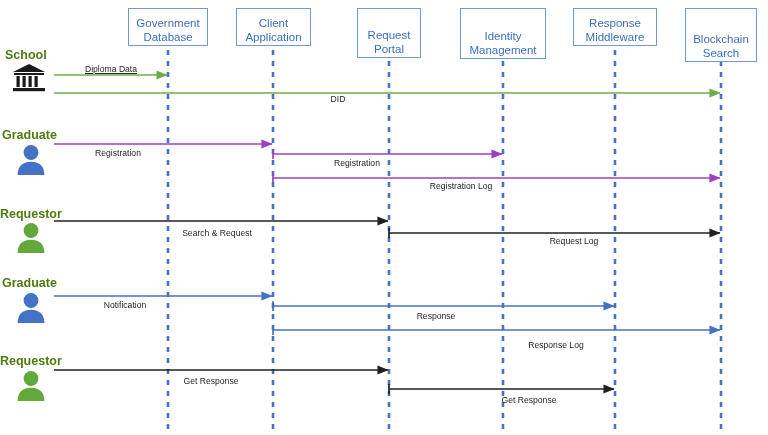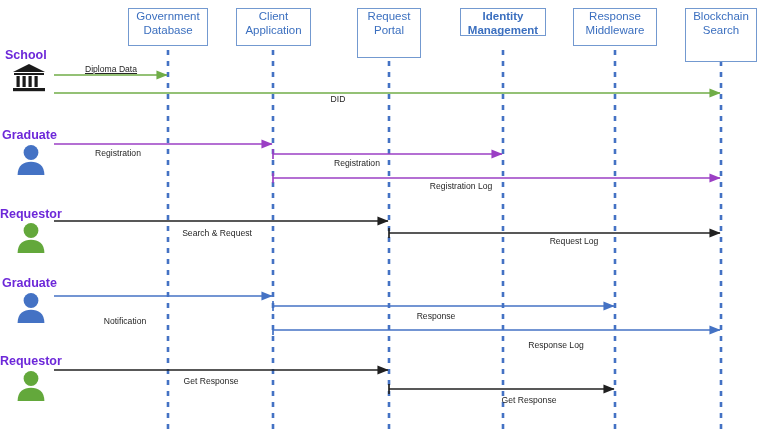--- a/index.html
+++ b/index.html
@@ -28,31 +28,31 @@
   }
   .lifeline-box {
     position: absolute;
     border: 1px solid #7399D0;
     background: #ffffff;
     color: #3B6FBF;
     font-size: 11.5px;
     line-height: 13.5px;
     text-align: center;
     display: flex;
-    align-items: flex-start;
+    align-items: flex-end;
     justify-content: center;
     box-sizing: border-box;
     padding: 1px 16px;
   }
   .lifeline-box span { display: block; width: 100%; }
   .actor-label {
     position: absolute;
     font-size: 12.5px;
     font-weight: bold;
-    color: #6d28d9;
+    color: #4d7c0f;
     white-space: nowrap;
   }
   .actor-icon {
     position: absolute;
   }
   .msg-label {
     position: absolute;
     font-size: 8.6px;
     color: #262626;
     white-space: nowrap;
@@ -118,21 +118,21 @@
           <span>Client</span>
           <span>Application</span>
         </div>
       </div>
       <div class="lifeline-box" style="left: 357px; top: 8px; width: 64px; height: 50px;">
         <div>
           <span>Request</span>
           <span>Portal</span>
         </div>
       </div>
-      <div class="lifeline-box" style="left: 460px; top: 8px; width: 86px; height: 28px; font-weight: bold;">
+      <div class="lifeline-box" style="left: 460px; top: 8px; width: 86px; height: 51px;">
         <div>
           <span>Identity</span>
           <span>Management</span>
         </div>
       </div>
       <div class="lifeline-box" style="left: 573px; top: 8px; width: 84px; height: 38px;">
         <div>
           <span>Response</span>
           <span>Middleware</span>
         </div>
@@ -177,20 +177,20 @@
         </svg></div>
     </div>
   <div id="labels-layer">
       <div class="msg-label" style="left: 111px; top: 64px; text-decoration: underline;">Diploma Data</div>
       <div class="msg-label" style="left: 338px; top: 94px;">DID</div>
       <div class="msg-label" style="left: 118px; top: 148px;">Registration</div>
       <div class="msg-label" style="left: 357px; top: 158px;">Registration</div>
       <div class="msg-label" style="left: 461px; top: 181px;">Registration Log</div>
       <div class="msg-label" style="left: 217px; top: 228px;">Search &amp; Request</div>
       <div class="msg-label" style="left: 556px; top: 236px; padding-left: 36px;">Request Log</div>
-      <div class="msg-label" style="left: 125px; top: 316px;">Notification</div>
+      <div class="msg-label" style="left: 125px; top: 300px;">Notification</div>
       <div class="msg-label" style="left: 436px; top: 311px;">Response</div>
       <div class="msg-label" style="left: 556px; top: 340px;">Response Log</div>
       <div class="msg-label" style="left: 211px; top: 376px;">Get Response</div>
       <div class="msg-label" style="left: 529px; top: 395px;">Get Response</div>
     </div>
 
 </div>
 
 </body></html>

